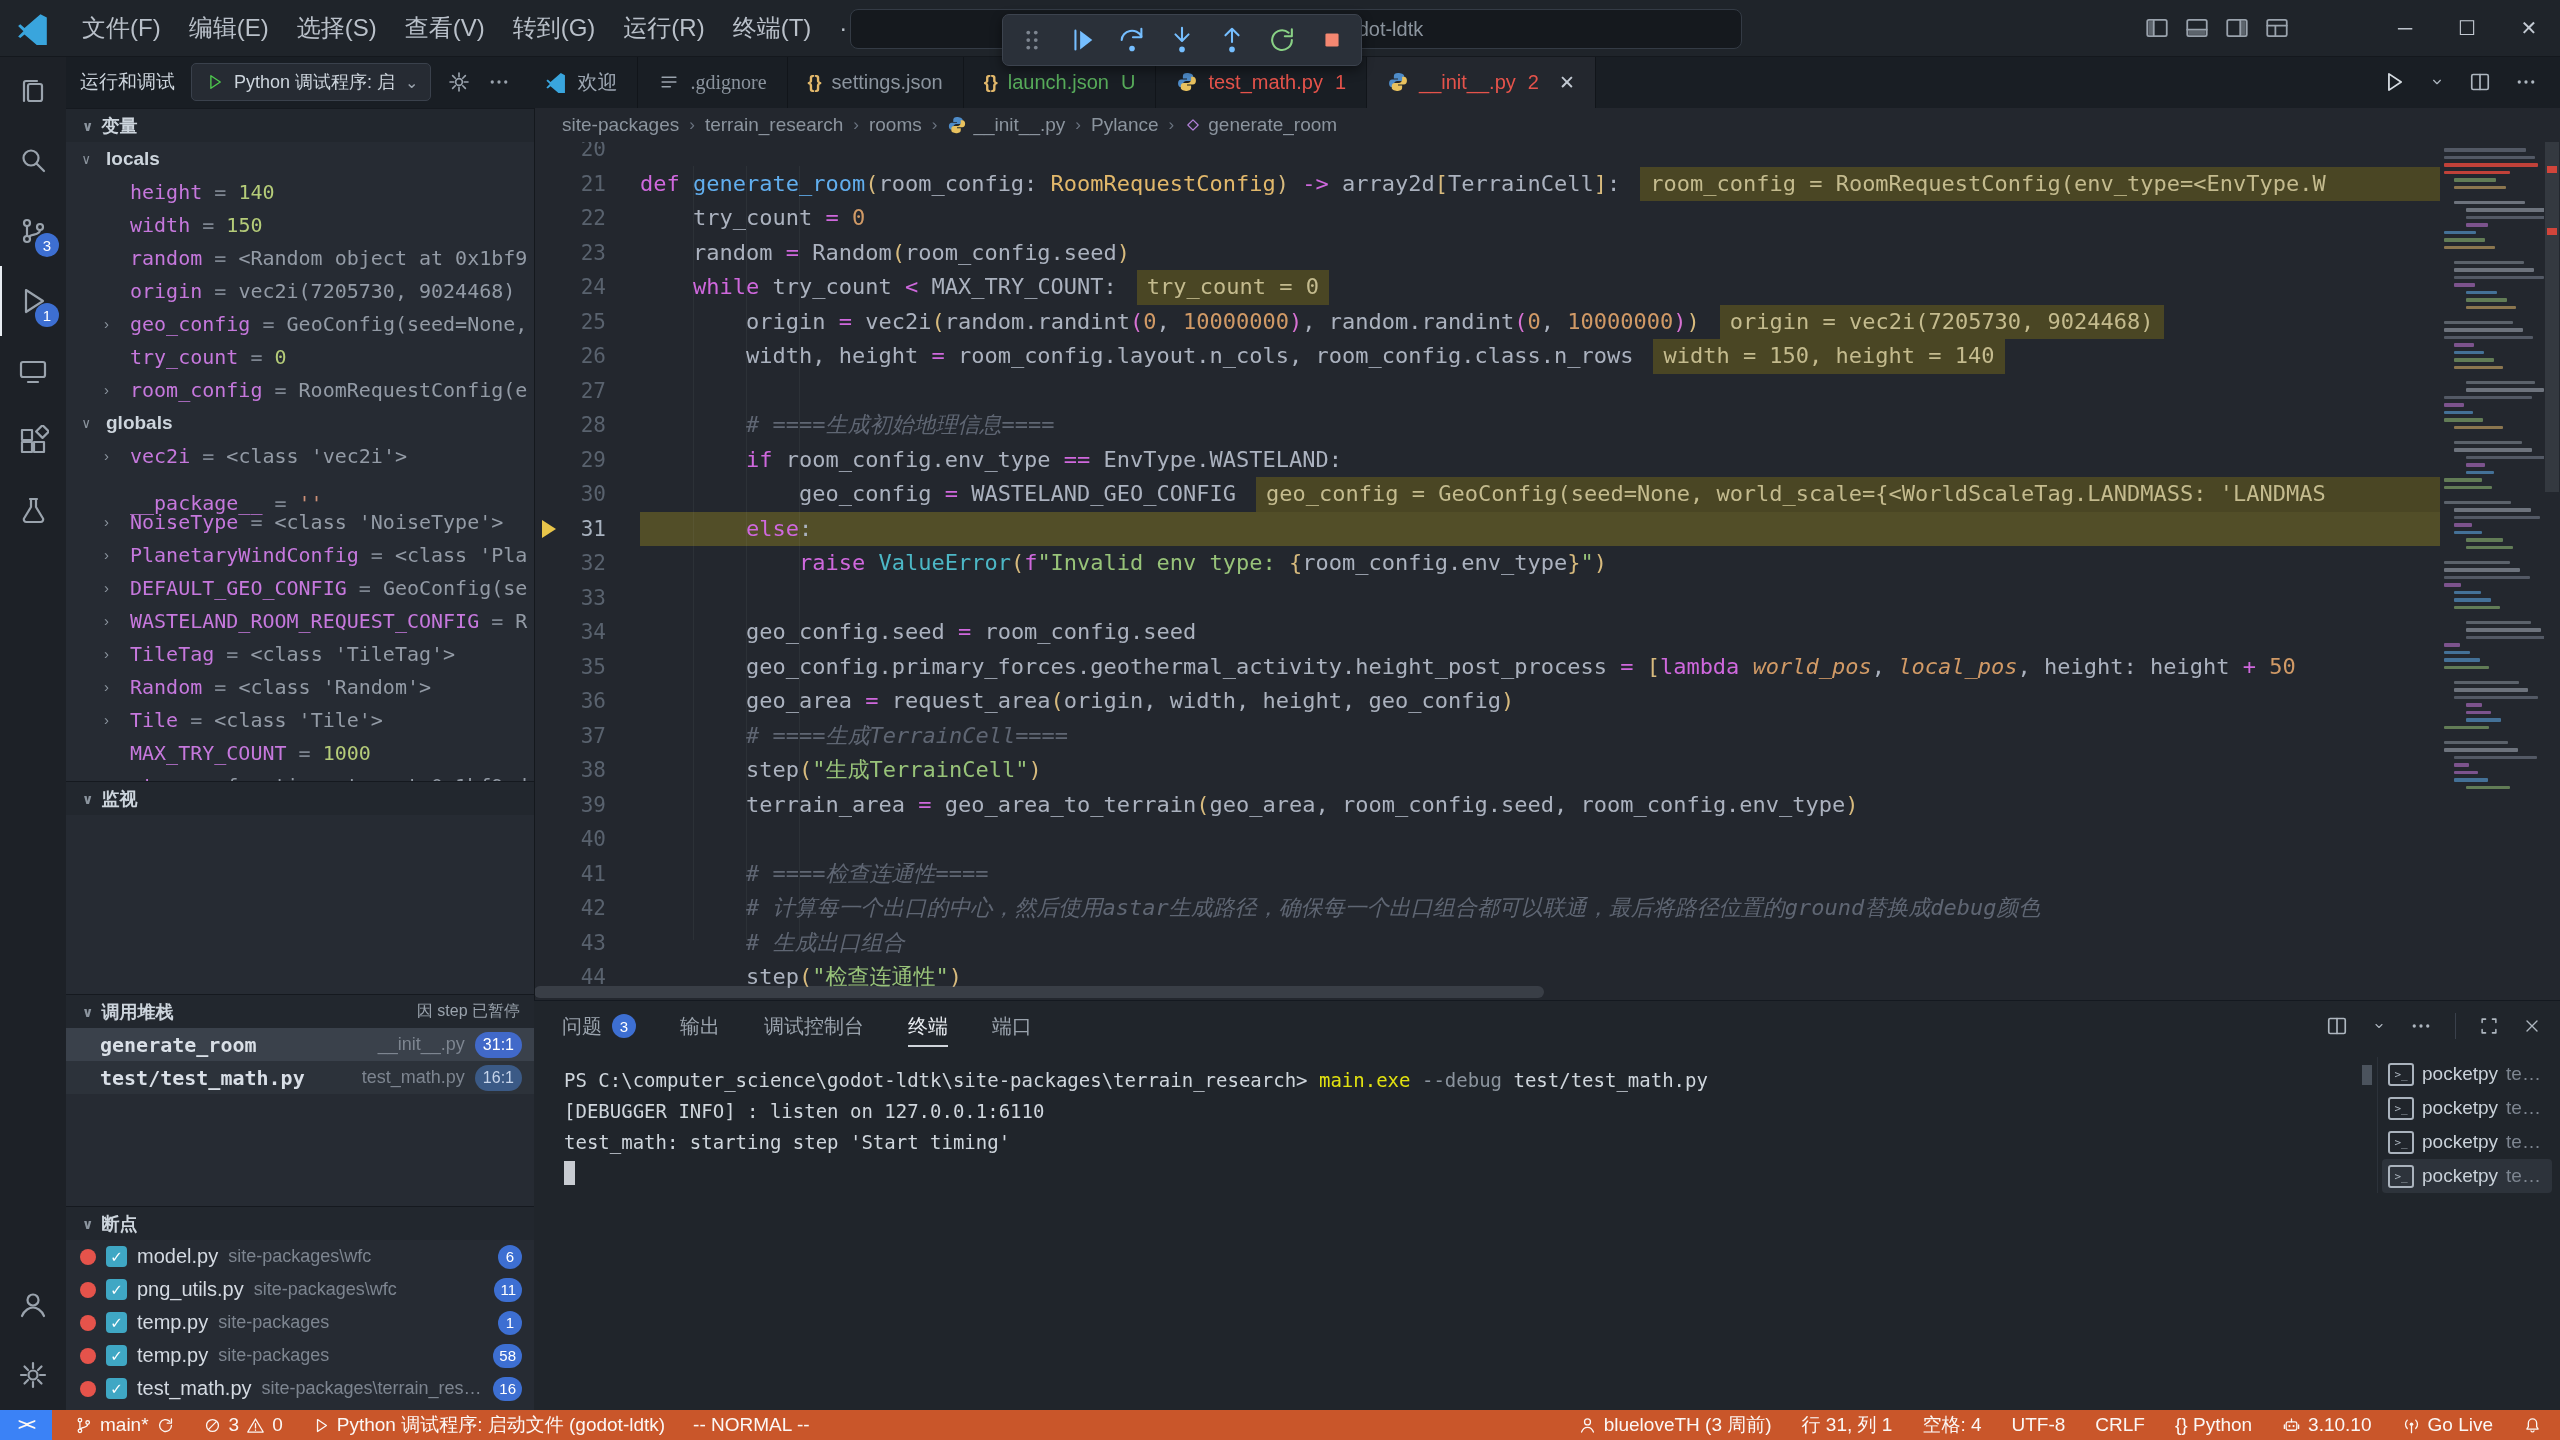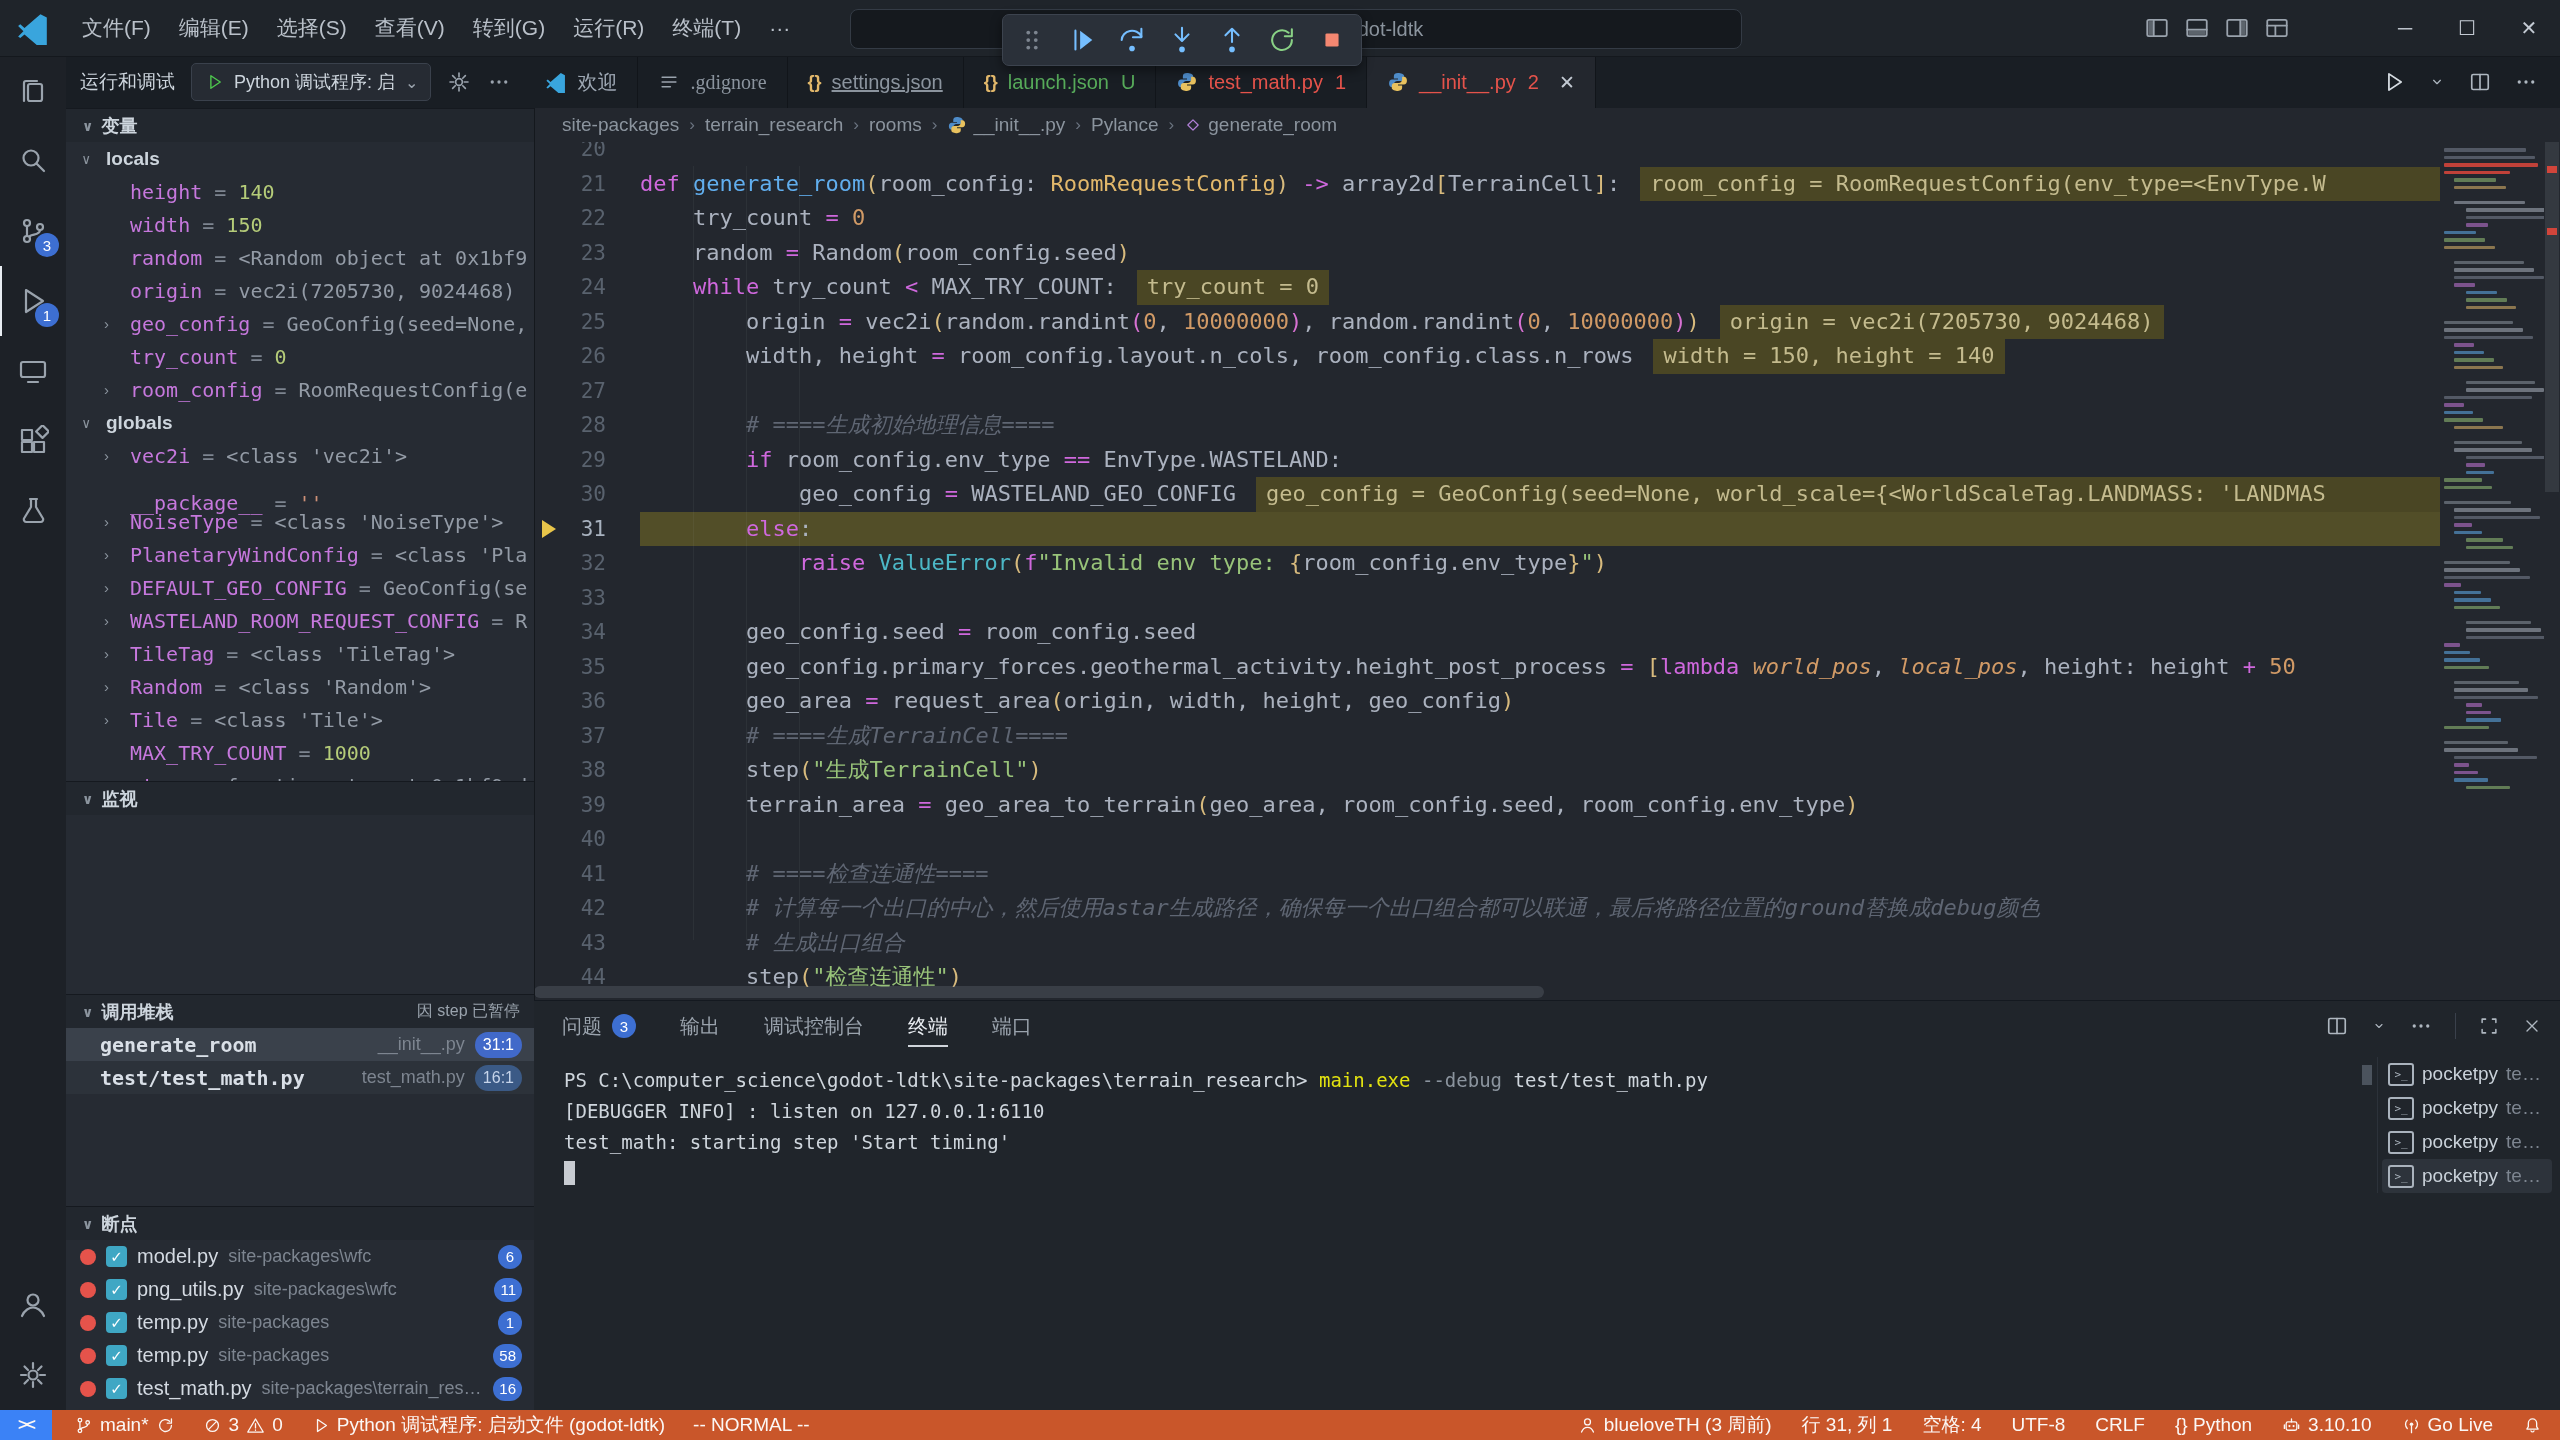--- a/index.html
+++ b/index.html
@@ -2,21 +2,21 @@
 <html><head>
 <meta charset="utf-8">
 <style>
   html,body{margin:0;padding:0;width:2560px;height:1440px;overflow:hidden;background:#23272e;
     font-family:"Liberation Sans","DejaVu Sans",sans-serif;color:#abb2bf;}
   svg{display:block}
   .ic{display:inline-flex;align-items:center;justify-content:center;color:#9aa3ad}
   
   #titlebar{position:absolute;left:0;top:0;width:2560px;height:56px;background:#1f242a;border-bottom:1px solid #14181d;display:flex;align-items:center;z-index:40}
   #vslogo{margin:0 18px 0 16px}
-  #menus{display:flex;align-items:center;font-size:21px;color:#b9c0c9}
+  #menus{display:flex;align-items:center;font-size:24px;color:#b9c0c9}
   #menus .menu-item{padding:0 14px;height:40px;display:flex;align-items:center;border-radius:6px;cursor:default}
   #navarrows{display:flex;gap:26px;margin-left:44px;font-size:26px;color:#9aa3ad}
   #searchbox{position:absolute;left:850px;top:9px;width:890px;height:38px;background:#15191e;border:1px solid #343b45;border-radius:8px;
     display:flex;align-items:center;justify-content:center;gap:10px;color:#8b949e;font-size:20px}
   #winlayout{position:absolute;right:270px;top:0;height:56px;display:flex;align-items:center;gap:14px}
   #wincontrols{position:absolute;right:0;top:0;height:56px;display:flex;align-items:center}
   #wincontrols .wc{width:62px;height:56px;display:flex;align-items:center;justify-content:center;color:#c3cad3;font-size:20px}
   
   #debugbar{position:absolute;left:1002px;top:14px;height:50px;background:#2a3039;border:1px solid #3c434e;border-radius:7px;
     display:flex;align-items:center;gap:20px;padding:0 14px;z-index:60;box-shadow:0 4px 12px rgba(0,0,0,.45)}
@@ -271,21 +271,21 @@
       <div class="tab">
         <span class="ic">
           <svg width="22" height="22" viewBox="0 0 32 32" fill="none" stroke="currentColor" stroke-width="2.2" stroke-linecap="round" stroke-linejoin="round">
             <path d="M6 9h20M6 16h20M6 23h12"></path>
           </svg>
         </span>
         <span style="color: rgb(139, 148, 158); font-family: Liberation Serif, serif;">.gdignore</span>
       </div>
       <div class="tab">
         <span style="color: rgb(226, 184, 107); font-weight: bold; font-size: 18px;">{}</span>
-        <span style="color: rgb(139, 148, 158); text-decoration: underline;">settings.json</span>
+        <span style="color: rgb(139, 148, 158);">settings.json</span>
       </div>
       <div class="tab">
         <span style="color: rgb(226, 184, 107); font-weight: bold; font-size: 18px;">{}</span>
         <span style="color: rgb(87, 171, 90);">launch.json</span>
         <span class="sfx" style="color: rgb(87, 171, 90);">U</span>
       </div>
       <div class="tab">
         <span class="ic">
           <svg width="22" height="22" viewBox="0 0 32 32" fill="none" stroke="currentColor" stroke-width="2.2" stroke-linecap="round" stroke-linejoin="round">
             <g stroke="none">

